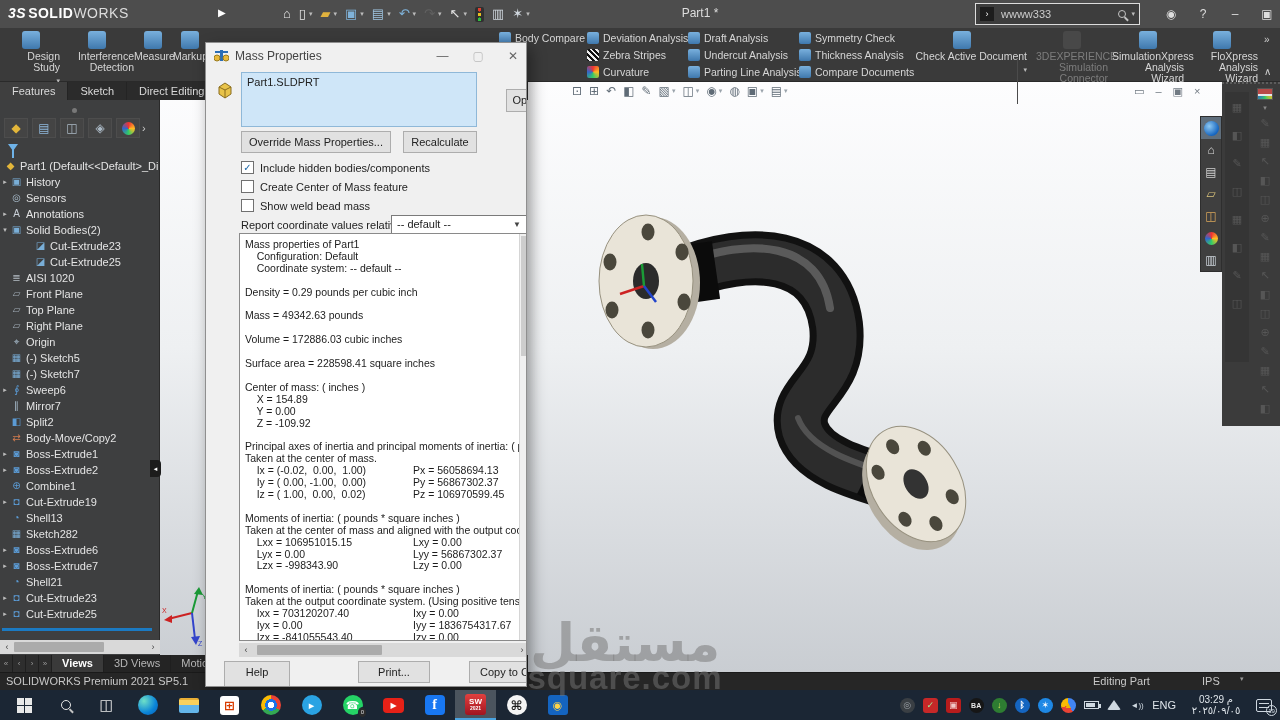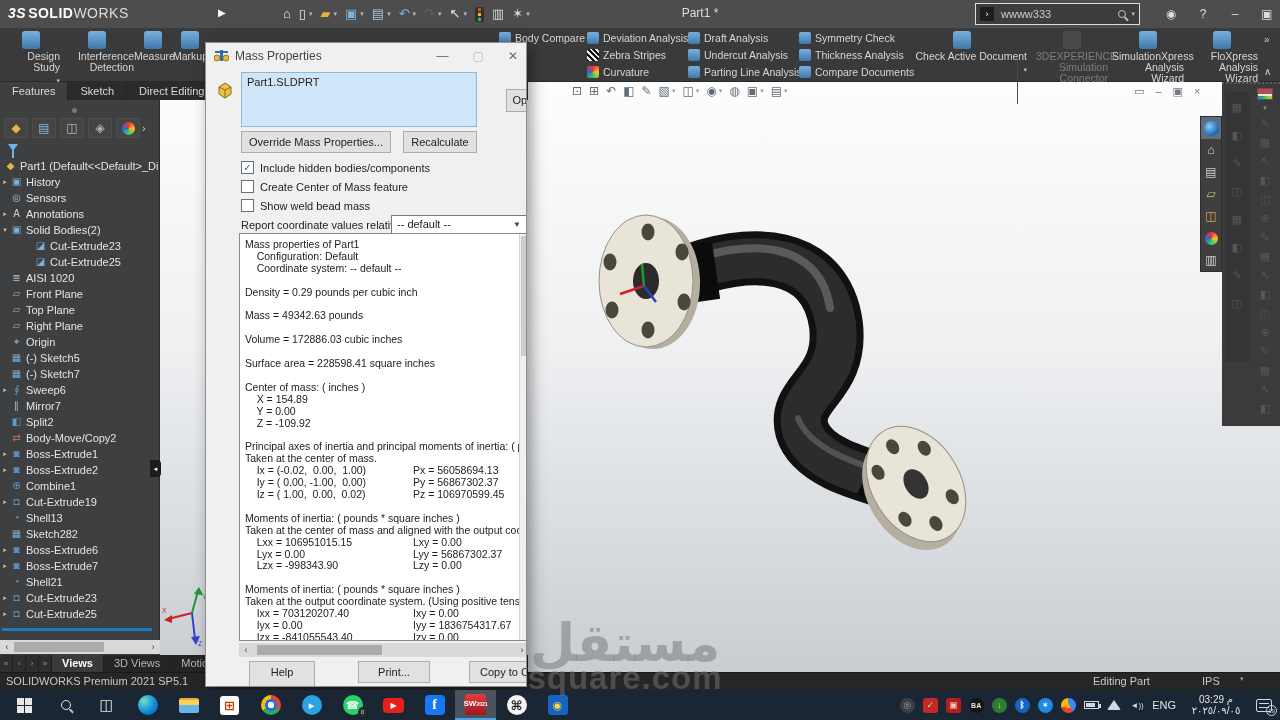--- a/index.html
+++ b/index.html
@@ -687,21 +687,21 @@
         <div class="ln"><span class="l">Taken at the output coordinate system. (Using positive tensor nc</span></div>
         <div class="ln"><span class="l">    Ixx = 703120207.40</span><span>Ixy = 0.00</span></div>
         <div class="ln"><span class="l">    Iyx = 0.00</span><span>Iyy = 1836754317.67</span></div>
         <div class="ln"><span class="l">    Izx = -841055543.40</span><span>Izy = 0.00</span></div>
       </div>
     <div class="hscroll abs" id="dlg-hscroll">
       <span class="sb-a">‹</span>
       <span class="sb-t" style="width:125px;margin-left:4px"></span>
       <span class="sb-a" style="margin-left:auto">›</span>
     </div>
-    <div class="dbtn" style="left:43px;top:618px;width:66px;height:30px;line-height:20px">Help</div>
+    <div class="dbtn" style="left:18px;top:618px;width:66px;height:30px;line-height:20px">Help</div>
     <div class="dbtn" style="left:152px;top:618px;width:72px;height:22px;line-height:20px">Print...</div>
     <div class="dbtn" style="left:263px;top:618px;width:100px;height:22px;line-height:20px;text-align:left;padding-left:10px">Copy to Clipboard</div>
   </div>
 
   <div class="abs" id="wm">
     <div class="ar">مستقل</div>
     <div class="la">square.com</div>
   </div>
 
   <div class="abs" id="taskbar">
@@ -739,21 +739,21 @@
           <span class="tb-g" style="width: 20px; height: 20px; border-radius: 50%; background: rgb(37, 211, 102); color: rgb(255, 255, 255); font-size: 11px;">☎</span>
           <span class="badge" style="right: 6px; bottom: 2px;">0</span>
         </div>
         <div class="tb-app">
           <span class="tb-g" style="width: 21px; height: 15px; border-radius: 4px; background: rgb(230, 33, 23); color: rgb(255, 255, 255); font-size: 8px;">▶</span>
         </div>
         <div class="tb-app">
           <span class="tb-g" style="width: 20px; height: 20px; border-radius: 4px; background: rgb(24, 119, 242); color: rgb(255, 255, 255); font-size: 14px; font-family: &quot;Liberation Serif&quot;, serif;">f</span>
         </div>
         <div class="tb-app active">
-          <span class="tb-g" style="width: 21px; height: 21px; border-radius: 3px; background: linear-gradient(rgb(226, 64, 62), rgb(160, 20, 32)); color: rgb(255, 255, 255); font-size: 8px; line-height: 8px;">
+          <span class="tb-g" style="flex-direction: column; width: 21px; height: 21px; border-radius: 3px; background: linear-gradient(rgb(226, 64, 62), rgb(160, 20, 32)); color: rgb(255, 255, 255); font-size: 8px; line-height: 8px;">
             <span>SW</span>
             <span style="font-size: 5px; line-height: 5px;">2021</span>
           </span>
         </div>
         <div class="tb-app">
           <span class="tb-g" style="width: 20px; height: 20px; border-radius: 50%; background: rgb(244, 244, 244); color: rgb(26, 26, 26); font-size: 13px;">⌘</span>
         </div>
         <div class="tb-app">
           <span class="tb-g" style="width: 20px; height: 20px; border-radius: 3px; background: rgb(20, 100, 192); color: rgb(255, 213, 74); font-size: 11px;">◉</span>
         </div>

